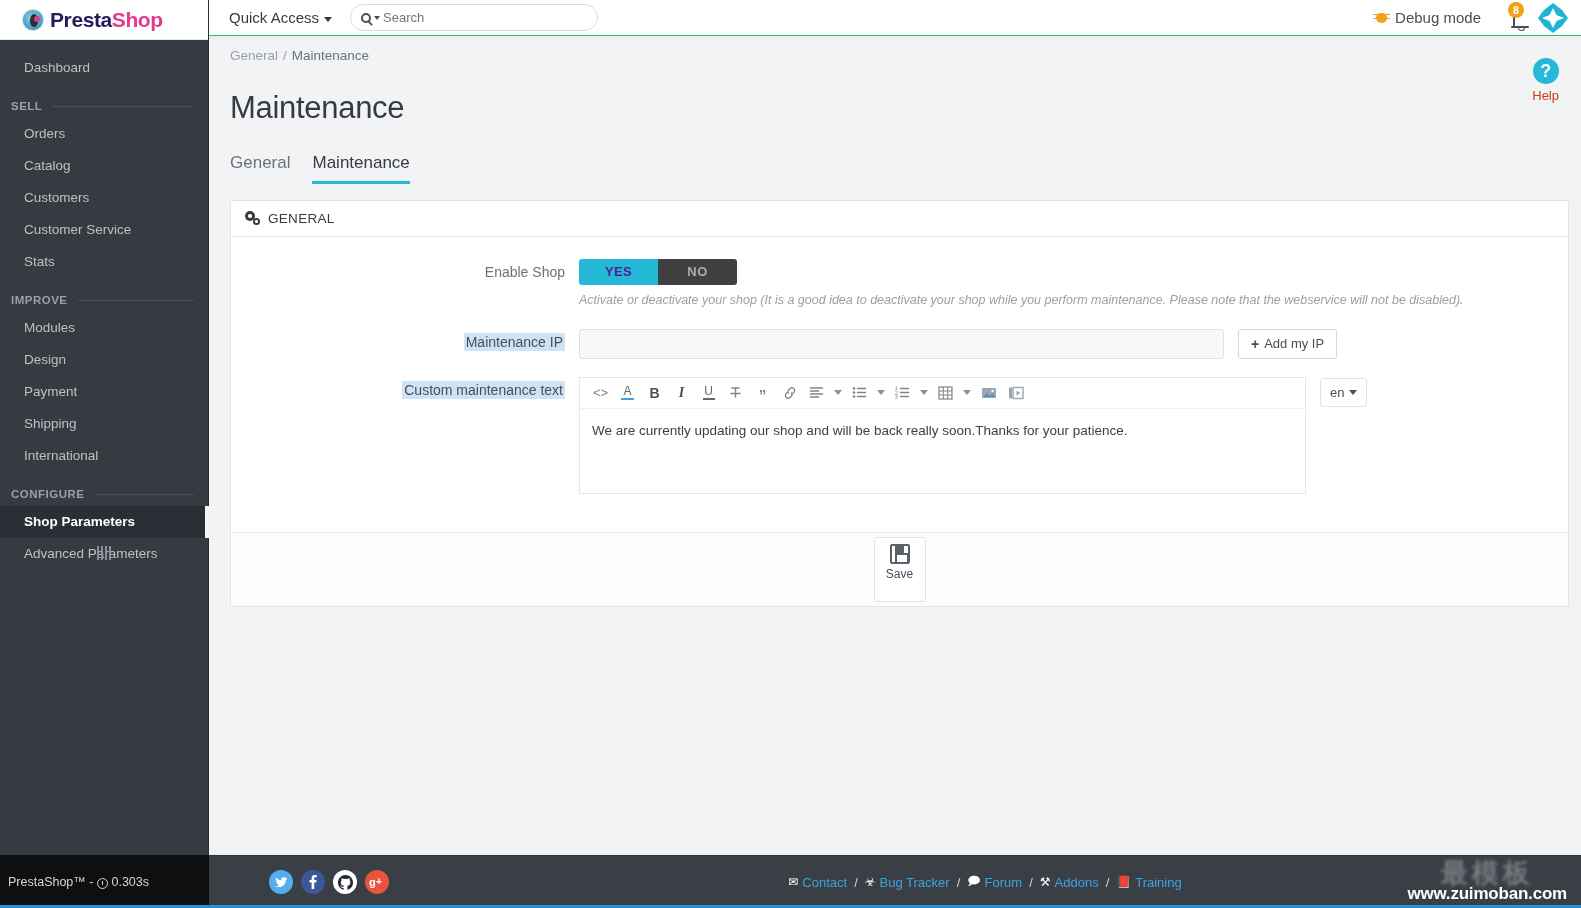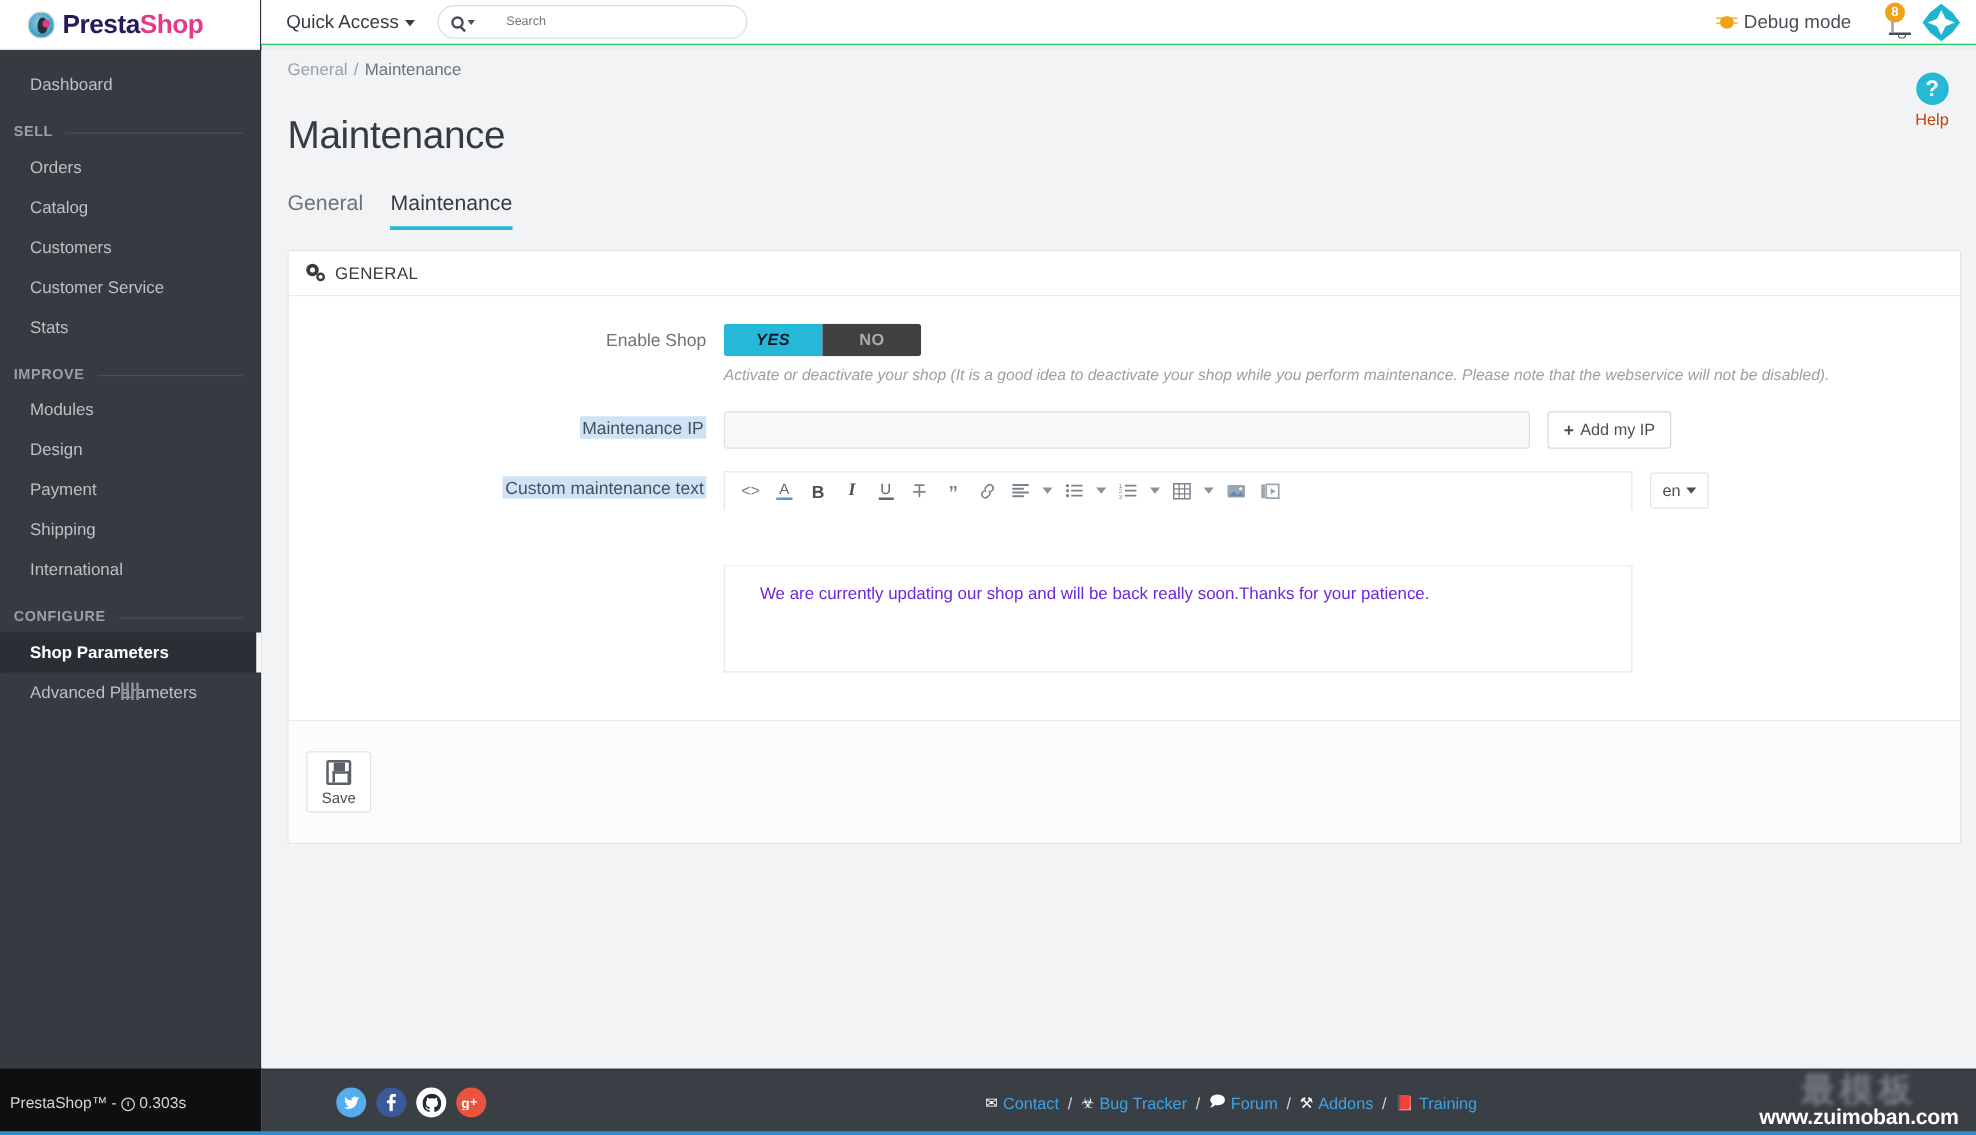--- a/index.html
+++ b/index.html
@@ -133,22 +133,22 @@
     content: ""; position: absolute; right: -4px; bottom: -3px;
     width: 6px; height: 2px; background: #4a4f57;
     transform: rotate(45deg);
   }
   .mini-caret {
     display: inline-block; width: 0; height: 0;
     border-left: 3.5px solid transparent; border-right: 3.5px solid transparent;
     border-top: 4px solid #4a4f57; margin-left: 3px;
   }
   #search-input {
-    border: none; outline: none; flex: 1; margin-left: 23px;
-    font-size: 10px; color: #999; font-family: "Liberation Sans", sans-serif;
+    border: none; outline: none; flex: 1; margin-left: 1px;
+    font-size: 13px; color: #999; font-family: "Liberation Sans", sans-serif;
     background: transparent;
   }
   #topbar-right {
     margin-left: auto; display: flex; align-items: center; padding-right: 12px;
   }
   #debug-mode {
     display: flex; align-items: center; color: #4a4f57; font-size: 15px; cursor: pointer;
   }
   .bug-ico {
     width: 11px; height: 10px; background: #f0a117;
@@ -276,21 +276,21 @@
   .form-label .hl {
     background: #cfe3f7; padding: 1px 2px; border-radius: 1px;
   }
   .form-ctl { flex: 1; }
 
   .switch { display: inline-flex; border-radius: 3px; overflow: hidden; }
   .switch .opt {
     width: 79px; height: 26px; line-height: 26px; text-align: center;
     font-size: 13px; font-weight: bold; letter-spacing: 0.4px; cursor: pointer;
   }
-  .switch .opt.on { background: #25b9d7; color: #0f172a; font-style: italic; }
+  .switch .opt.on { background: #25b9d7; color: #4c1d95; }
   .switch .opt.off { background: #404040; color: #a7adb3; }
 
   .hint {
     font-size: 12.5px; color: #9aa0a6; font-style: italic;
     margin-top: 8px;
   }
 
   .ip-row { display: flex; align-items: flex-start; }
   #maintenance-ip-input {
     width: 645px; height: 30px;
@@ -332,42 +332,42 @@
   .tb-caret i {
     width: 0; height: 0;
     border-left: 4px solid transparent; border-right: 4px solid transparent;
     border-top: 5px solid #8a9299; display: block;
   }
   #editor-body {
     border: 1px solid #e4e7ea;
     border-top: 1px solid #eef0f2;
     background: #fff;
     min-height: 86px;
-    padding: 14px 28px;
-    font-size: 13.5px; color: #6d28d9; margin-top: 44px;
+    padding: 14px 12px;
+    font-size: 13.5px; color: #404040;
   }
   #lang-select {
     margin-left: 14px; margin-top: 1px;
     height: 29px; min-width: 40px;
     border: 1px solid #dfe3e6; border-radius: 3px;
     background: #fff; display: flex; align-items: center;
     justify-content: center; gap: 5px; padding: 0 9px;
     font-size: 13px; color: #4a4f57; cursor: pointer;
   }
   #lang-select .caret {
     width: 0; height: 0;
     border-left: 4px solid transparent; border-right: 4px solid transparent;
     border-top: 5px solid #4a4f57;
   }
 
   #panel-footer {
     border-top: 1px solid #e8eaec;
     background: #fafcfd;
-    padding: 24px 14px;
-    display: flex; justify-content: flex-start;
+    padding: 4px 14px;
+    display: flex; justify-content: center;
     min-height: 74px;
   }
   #save-button {
     width: 52px; padding: 6px 0 4px;
     border: 1px solid #e0e4e7; border-radius: 3px;
     background: #fff; cursor: pointer;
     display: flex; flex-direction: column; align-items: center;
     font-family: "Liberation Sans", sans-serif;
   }
   .floppy {

